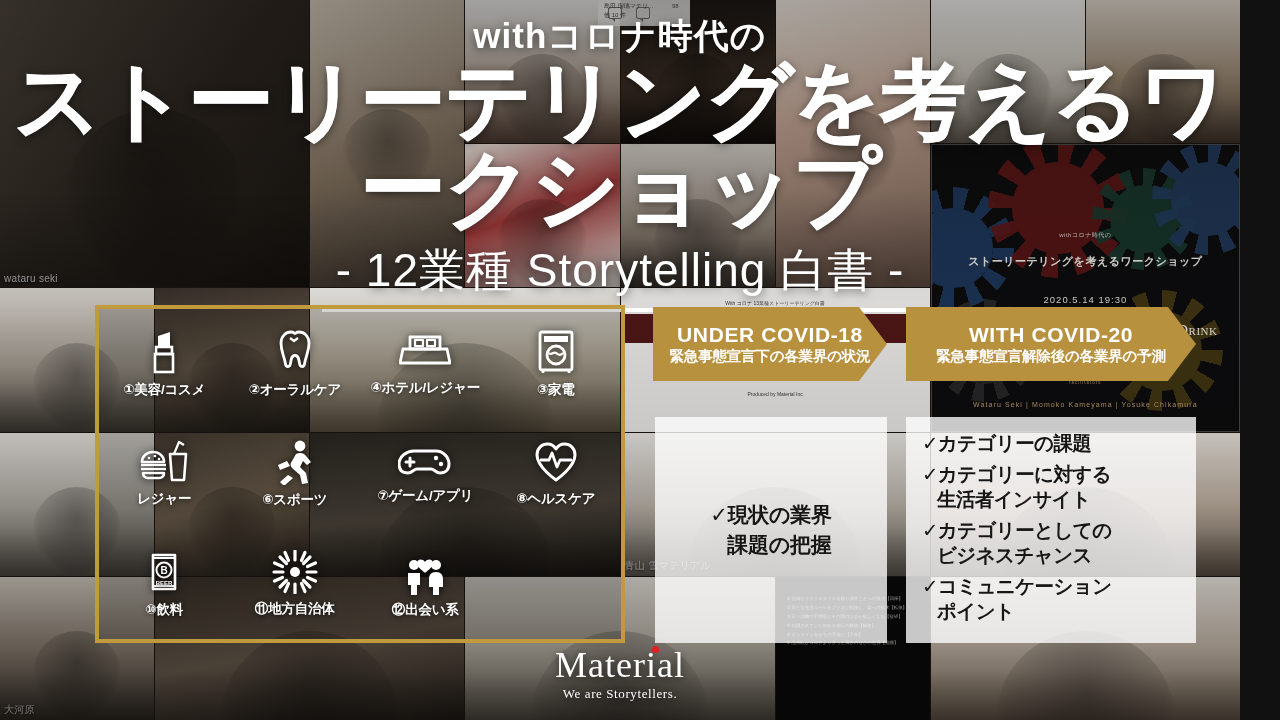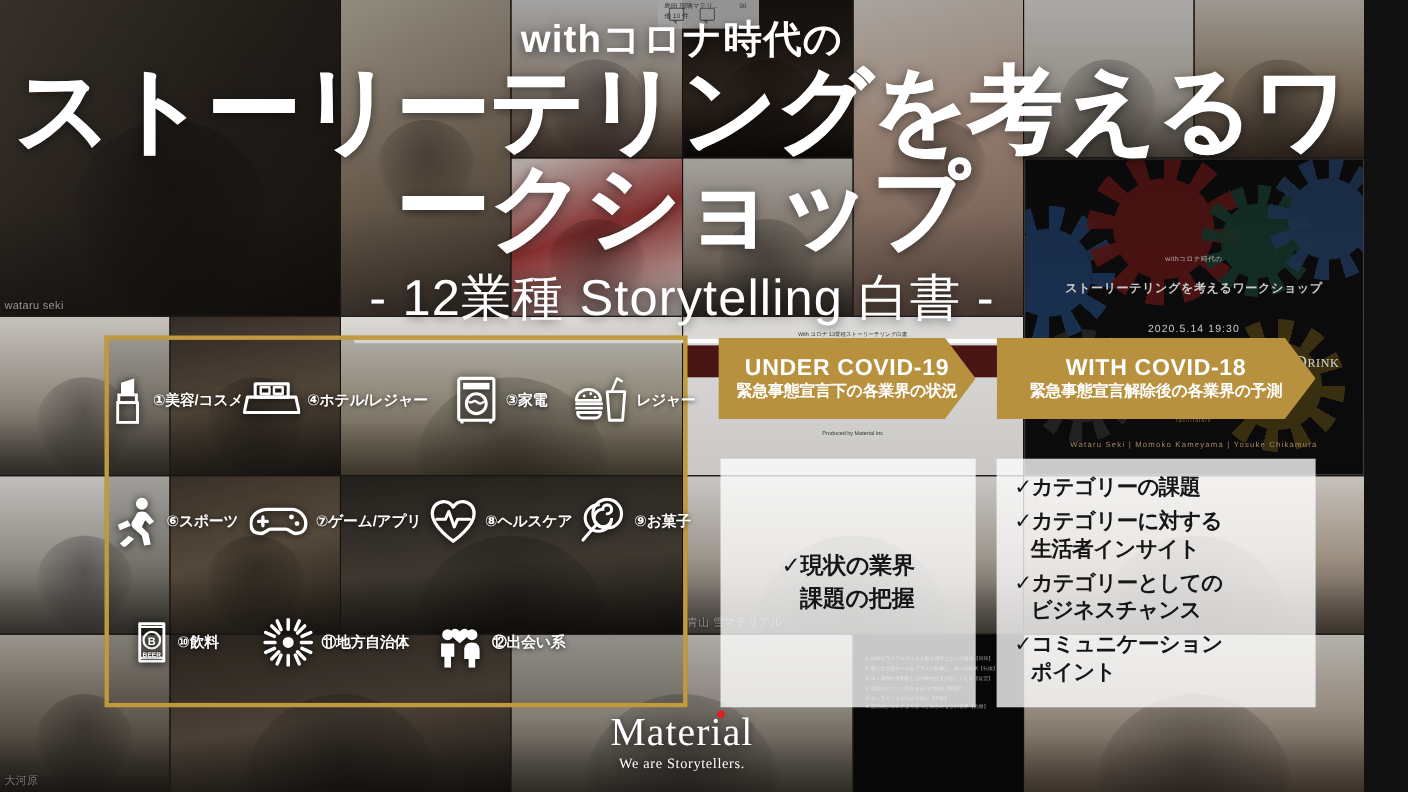--- a/index.html
+++ b/index.html
@@ -132,21 +132,21 @@
     position:absolute;left:95px;top:305px;
     width:530px;height:338px;
     border:4px solid #c29a3e;
     box-sizing:border-box;
     display:grid;
     grid-template-columns:repeat(4,1fr);
     grid-template-rows:repeat(3,1fr);
     background:rgba(18,14,10,.18);
   }
   .ig-cell{
-    display:flex;align-items:center;justify-content:center;
+    display:flex;flex-direction:column;align-items:center;justify-content:center;
     gap:6px;color:#fff;
     text-shadow:0 1px 5px rgba(0,0,0,.75);
   }
   .ig-cell svg{display:block;filter:drop-shadow(0 1px 4px rgba(0,0,0,.8));}
   .ig-label{font-size:13.5px;font-weight:700;letter-spacing:-.2px;white-space:nowrap;}
 
   
   .arrow-banner{
     position:absolute;top:307px;height:74px;
     background:#b8913f;
@@ -359,20 +359,29 @@
       <span>
         <svg width="34" height="46" viewBox="0 0 34 46" fill="none" stroke="#fff" stroke-width="2.6">
           <path d="M11 18 L11 7 L23 3 L23 18 Z" fill="#fff" stroke="none"></path>
           <rect x="9" y="18" width="16" height="7"></rect>
           <rect x="8" y="25" width="18" height="18"></rect>
         </svg>
       </span>
       <span class="ig-label">①美容/コスメ</span>
     </div>
 
+    <div class="ig-cell">
+      <span>
+        <svg width="40" height="46" viewBox="0 0 40 46" fill="none" stroke="#fff" stroke-width="2.8" stroke-linejoin="round">
+          <path d="M6 14c0-7 5-11 10-11 2.5 0 3.5 1.5 4 1.5s1.5-1.5 4-1.5c5 0 10 4 10 11 0 9-3 12-4.5 21-.6 3.6-4.4 3.6-5-.6-.6-4-1-8-4.5-8s-3.9 4-4.5 8c-.6 4.2-4.4 4.2-5 .6C9 26 6 23 6 14Z"></path>
+          <path d="M15 9l4 3 4-3" stroke-width="2.2"></path>
+        </svg>
+      </span>
+      <span class="ig-label">②オーラルケア</span>
+    </div>
 
     <div class="ig-cell">
       <span>
         <svg width="52" height="42" viewBox="0 0 52 42" fill="none" stroke="#fff" stroke-width="2.8" stroke-linejoin="round">
           <path d="M11 6h30v12H11z"></path>
           <path d="M16 9h8v6h-8zM28 9h8v6h-8z" stroke-width="2.2"></path>
           <path d="M4 18h44l3 14H1z"></path>
         </svg>
       </span>
       <span class="ig-label">④ホテル/レジャー</span>
@@ -433,30 +442,20 @@
     <div class="ig-cell">
       <span>
         <svg width="46" height="44" viewBox="0 0 46 44" fill="none" stroke="#fff" stroke-width="3" stroke-linejoin="round">
           <path d="M23 40S4 27 4 15C4 8 9 4 14.5 4 18.5 4 21.5 6.5 23 9c1.5-2.5 4.5-5 8.5-5C37 4 42 8 42 15c0 12-19 25-19 25Z"></path>
           <path d="M8 20h8l3-7 5 14 3-7h11" stroke-width="2.8" stroke-linecap="round"></path>
         </svg>
       </span>
       <span class="ig-label">⑧ヘルスケア</span>
     </div>
 
-    <div class="ig-cell">
-      <span>
-        <svg width="46" height="44" viewBox="0 0 46 44" fill="none" stroke="#fff" stroke-width="2.8" stroke-linecap="round">
-          <circle cx="27" cy="15" r="13"></circle>
-          <path d="M27 15a4 4 0 1 0-4-4 8 8 0 1 0 8 8 12 12 0 1 1-12-12"></path>
-          <path d="M17 25 5 39"></path>
-        </svg>
-      </span>
-      <span class="ig-label">⑨お菓子</span>
-    </div>
 
     <div class="ig-cell">
       <span>
         <svg width="34" height="46" viewBox="0 0 34 46" fill="none" stroke="#fff" stroke-width="2.6" stroke-linejoin="round">
           <path d="M6 6h22v34H6z" rx="3"></path>
           <path d="M6 9h22M6 37h22" stroke-width="2"></path>
           <circle cx="17" cy="21" r="7.5" stroke-width="2"></circle>
           <text x="17" y="25" font-size="10" font-weight="700" fill="#fff" stroke="none" text-anchor="middle" font-family="Liberation Sans, sans-serif">B</text>
           <text x="17" y="36" font-size="6" font-weight="700" fill="#fff" stroke="none" text-anchor="middle" font-family="Liberation Sans, sans-serif">BEER</text>
         </svg>
@@ -487,25 +486,25 @@
           <path d="M6 24h12v12h-3v10h-6V36H6z"></path>
           <circle cx="34" cy="16" r="5"></circle>
           <path d="M34 23c5 0 7 3 7 7v8h-4v8h-6v-8h-4v-8c0-4 2-7 7-7Z"></path>
         </svg>
       </span>
       <span class="ig-label">⑫出会い系</span>
     </div>
   </div>
 
   <div class="arrow-banner" id="arrow-under">
-    <div class="ab-title">UNDER COVID-19</div>
+    <div class="ab-title">UNDER COVID-18</div>
     <div class="ab-sub">緊急事態宣言下の各業界の状況</div>
   </div>
   <div class="arrow-banner" id="arrow-with">
-    <div class="ab-title">WITH COVID-18</div>
+    <div class="ab-title">WITH COVID-20</div>
     <div class="ab-sub">緊急事態宣言解除後の各業界の予測</div>
   </div>
 
   <div class="out-card" id="card-left">
     <div class="cl-txt">
       <span class="chk">✓</span><span>現状の業界</span><br>
       <span>課題の把握</span>
     </div>
   </div>
 

